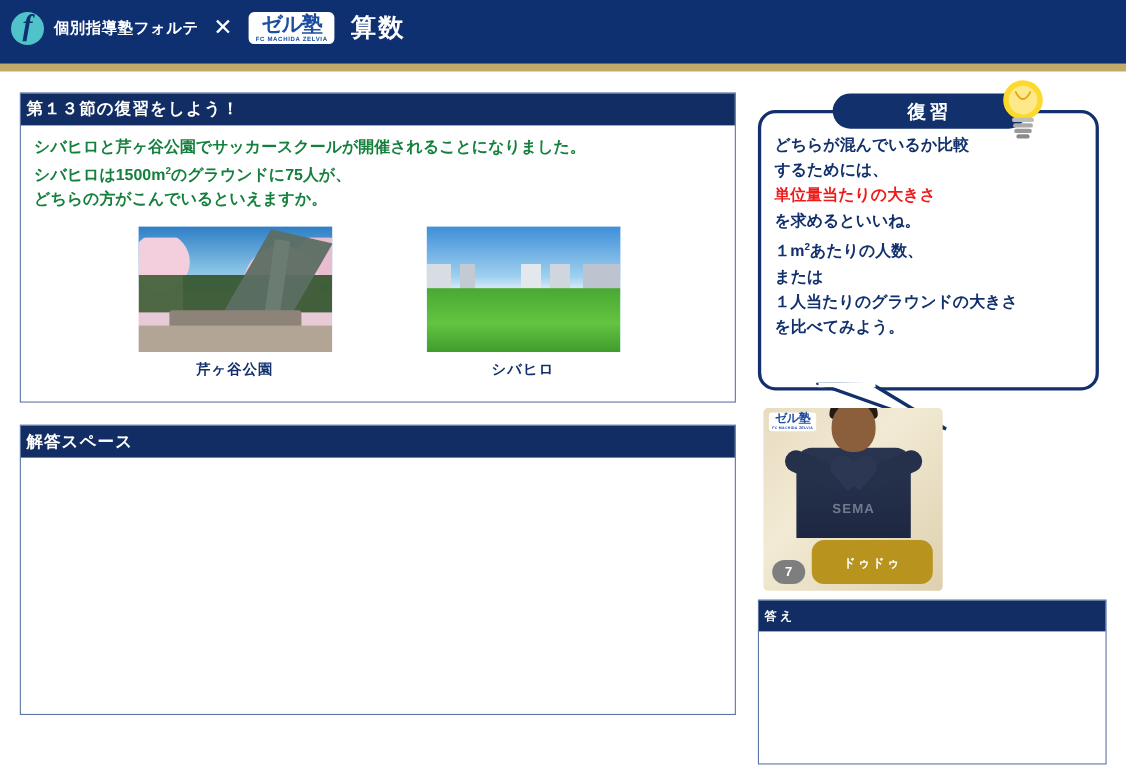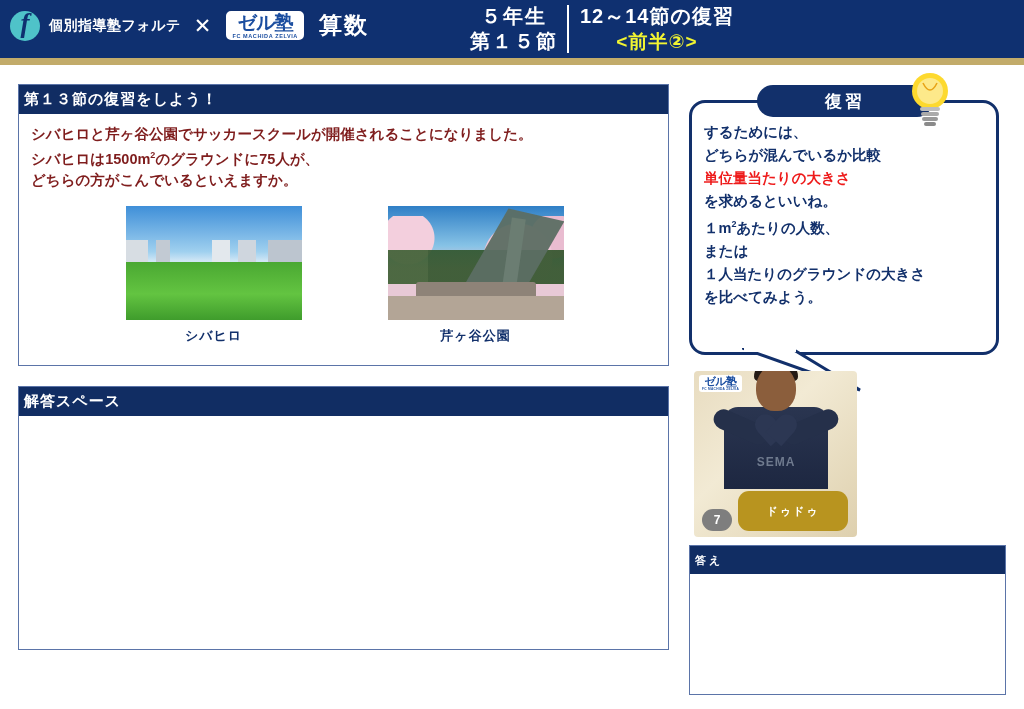--- a/index.html
+++ b/index.html
@@ -80,21 +80,21 @@
     position: absolute; left: 18px; top: 84px; width: 651px; height: 282px;
     border: 1px solid #5b74a8; background: #ffffff;
   }
   .panel-head {
     background: #112d63; color: #ffffff; height: 29px;
     display: flex; align-items: center; padding-left: 5px;
     font-size: 15px; font-weight: bold; letter-spacing: 1px;
   }
   .problem-text {
     padding: 10px 0 0 12px;
-    color: #7f1d1d; font-size: 14.5px; font-weight: bold; line-height: 21px;
+    color: #15803d; font-size: 14.5px; font-weight: bold; line-height: 21px;
   }
   .problem-text sup { font-size: 9px; vertical-align: super; }
 
   .images-row {
     position: absolute; left: 0; top: 121px; width: 651px;
     display: flex; justify-content: center; gap: 86px;
   }
   .img-block { text-align: center; }
   .photo { width: 176px; height: 114px; position: relative; overflow: hidden; }
   .photo-caption {
@@ -253,72 +253,61 @@
         </div>
       <div class="brand-name">個別指導塾フォルテ</div>
       <div class="x-mark">✕</div>
       <div class="zeru-logo">
         <div class="zeru-main">ゼル塾</div>
         <div class="zeru-sub">FC MACHIDA ZELVIA</div>
       </div>
       <div class="subject">算数</div>
     </div>
 
-    <div class="header-right">
-      <div class="hr-left">
-        <div>５年生</div>
-        <div>第１５節</div>
-      </div>
-      <div class="hr-divider"></div>
-      <div class="hr-right">
-        <div class="line1">12～14節の復習</div>
-        <div class="line2">&lt;前半②&gt;</div>
-      </div>
-    </div>
   </div>
   <div class="header-gold"></div>
 
   <div class="review-panel">
     <div class="panel-head">第１３節の復習をしよう！</div>
     <div class="problem-text">
       <div>シバヒロと芹ヶ谷公園でサッカースクールが開催されることになりました。</div>
       <div>シバヒロは1500m<sup>2</sup>のグラウンドに75人が、</div>
       <div>どちらの方がこんでいるといえますか。</div>
     </div>
 
     <div class="images-row">
-      <div class="img-block">
-        <div class="photo ph-shiba">
-          <div class="bldg"></div>
-            <div class="grass"></div>
-        </div>
-        <div class="photo-caption">シバヒロ</div>
-      </div>
       <div class="img-block">
         <div class="photo ph-seri">
           <div class="blossom"></div>
             <div class="tree"></div>
           <div class="beam"></div>
             <div class="beam2"></div>
           <div class="base"></div>
             <div class="ground"></div>
         </div>
         <div class="photo-caption">芹ヶ谷公園</div>
       </div>
+      <div class="img-block">
+        <div class="photo ph-shiba">
+          <div class="bldg"></div>
+            <div class="grass"></div>
+        </div>
+        <div class="photo-caption">シバヒロ</div>
+      </div>
     </div>
   </div>
 
   <div class="answer-space">
     <div class="panel-head">解答スペース</div>
   </div>
 
   <div class="bubble">
     <div class="bubble-text">
+      <div>どちらが混んでいるか比較</div>
       <div>するためには、</div>
-      <div>どちらが混んでいるか比較</div>
       <div class="hl">単位量当たりの大きさ</div>
       <div>を求めるといいね。</div>
       <div>１m<sup>2</sup>あたりの人数、</div>
       <div>または</div>
       <div>１人当たりのグラウンドの大きさ</div>
       <div>を比べてみよう。</div>
     </div>
   </div>
   <svg class="bubble-tail" viewBox="0 0 120 44">
     <polygon points="0,0 118,42 52,2" fill="#ffffff" stroke="#12306b" stroke-width="3"></polygon>

